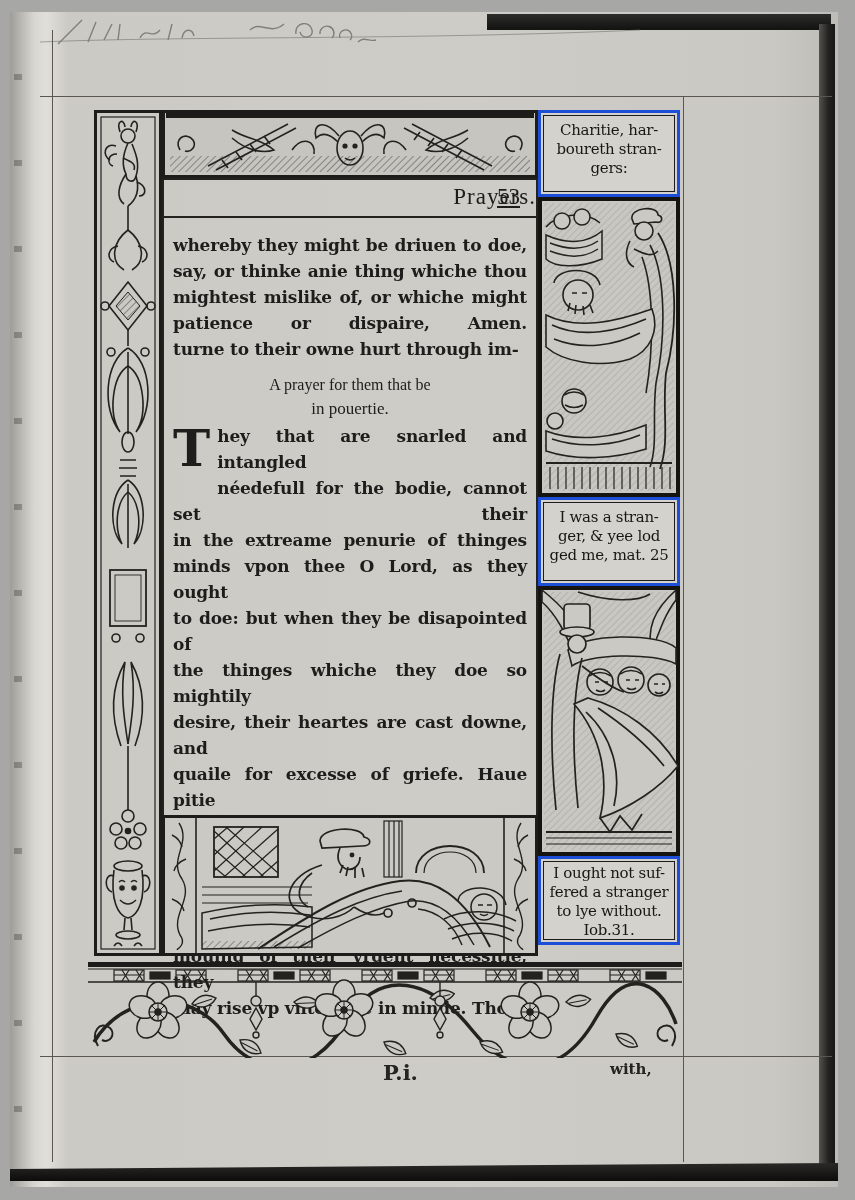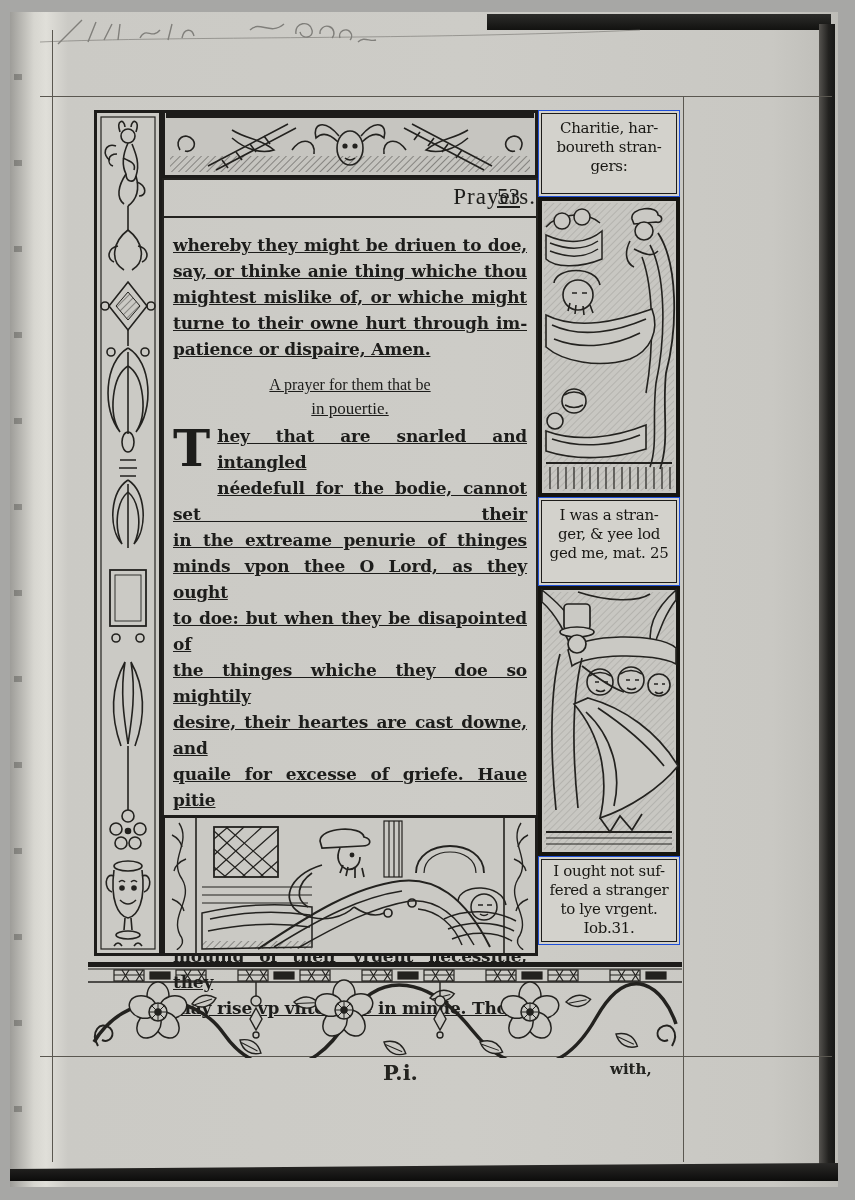--- a/index.html
+++ b/index.html
@@ -26,36 +26,36 @@
 
   
   .textblock{position:absolute;left:162px;top:178px;width:376px;height:637px;
         border-left:2px solid #23221f;border-right:2px solid #23221f;border-top:2px solid #23221f;
         box-sizing:border-box;color:#1d1d1b;}
   .runhead{position:relative;height:36px;border-bottom:2px solid #23221f;}
   .runhead .title{position:absolute;left:0;right:0;top:4px;text-align:right;
         font-family:"Liberation Serif",serif;font-size:23px;letter-spacing:1px;}
   .runhead .folio{position:absolute;right:16px;top:4px;
         font-family:"Liberation Serif",serif;font-size:23px;text-decoration:underline;}
-  .bodytext{padding:8px 9px 0 9px;text-decoration:underline;}
+  .bodytext{padding:8px 9px 0 9px;}
   .bl-line{font:700 17px/26px "DejaVu Serif",serif;letter-spacing:-0.2px;color:#1d1d1b;
         text-align:justify;text-align-last:justify;}
   [data-bind-lines] > .bl-line:last-child{text-align-last:left;}
   .p1{margin-top:6px;}
   .heading{margin:10px 0 4px 0;text-align:center;font-family:"Liberation Serif",serif;}
   .heading .h1{font-size:16px;line-height:26px;}
   .heading .h2{font-size:17px;line-height:21px;}
   .p2{margin-top:4px;}
   .dropcap{float:left;font:700 50px/46px "DejaVu Serif",serif;height:50px;
         margin:3px 7px 0 0;color:#1d1d1b;}
 
   
   .sidecol{position:absolute;left:538px;top:110px;width:142px;}
   .capbox{position:absolute;left:0;width:142px;background:#d3d2cc;box-sizing:border-box;
-        border:1px solid #1d4ed8;box-shadow:inset 0 0 0 2px #d3d2cc, inset 0 0 0 3px #1d1c1a;
+        border:3px solid #1d4ed8;box-shadow:inset 0 0 0 2px #d3d2cc, inset 0 0 0 3px #1d1c1a;
         padding:8px 4px 4px 4px;text-align:center;color:#181713;}
   .cap-line{font:15px/19px "DejaVu Serif",serif;letter-spacing:-0.3px;}
 
   .sig{position:absolute;font:700 21px/22px "DejaVu Serif",serif;color:#242420;}
   .scribble{position:absolute;left:0;top:0;}
 </style>
 </head>
 <body>
 
 <div class="stage">
@@ -192,22 +192,22 @@
   <div class="textblock">
     <div class="runhead">
       <div class="title" data-bind="page.running_title">Prayers.</div>
       <div class="folio" data-bind="page.page_number">53</div>
     </div>
     <div class="bodytext">
       <div class="p1" data-bind-lines="page.paragraph_continuation.lines">
           <div class="bl-line">whereby they might be driuen to doe,</div>
           <div class="bl-line">say, or thinke anie thing whiche thou</div>
           <div class="bl-line">mightest mislike of, or whiche might</div>
+          <div class="bl-line">patience or dispaire, Amen.</div>
           <div class="bl-line">turne to their owne hurt through im-</div>
-          <div class="bl-line">patience or dispaire, Amen.</div>
         </div>
       <div class="heading">
         <div class="h1" data-bind="page.prayer_heading.line1">A prayer for  them that be</div>
         <div class="h2" data-bind="page.prayer_heading.line2">in pouertie.</div>
       </div>
       <div class="p2">
         <span class="dropcap" data-bind="page.prayer_text.initial">T</span>
         <div data-bind-lines="page.prayer_text.lines">
             <div class="bl-line">hey that are snarled and intangled</div>
             <div class="bl-line">néedefull for the bodie, cannot set their</div>
@@ -380,21 +380,21 @@
         <g stroke="#23221f" stroke-width="1.2" fill="none">
           <line x1="8" y1="246" x2="134" y2="246" stroke-width="1.8"></line>
           <path d="M8,252 H134 M8,258 H134"></path>
         </g>
       </svg>
     </div>
 
     <div class="capbox" style="top:746px;height:89px;padding-top:5px;">
       <div class="cap-line" data-bind="page.marginalia.captions.2.lines.0">I ought not suf-</div>
       <div class="cap-line" data-bind="page.marginalia.captions.2.lines.1">fered a stranger</div>
-      <div class="cap-line" data-bind="page.marginalia.captions.2.lines.2">to lye vrgent.</div>
+      <div class="cap-line" data-bind="page.marginalia.captions.2.lines.2">to lye without.</div>
       <div class="cap-line" data-bind="page.marginalia.captions.2.lines.3">Iob.31.</div>
     </div>
   </div>
 
   <div class="woodcut" style="left:88px;top:962px;">
     <svg width="594" height="96" viewBox="0 0 594 96">
       <defs>
         <g id="rose">
           <g stroke="#23221f" stroke-width="1.5" fill="#cac9c4">
             <ellipse cx="0" cy="-16" rx="11" ry="14"></ellipse>

